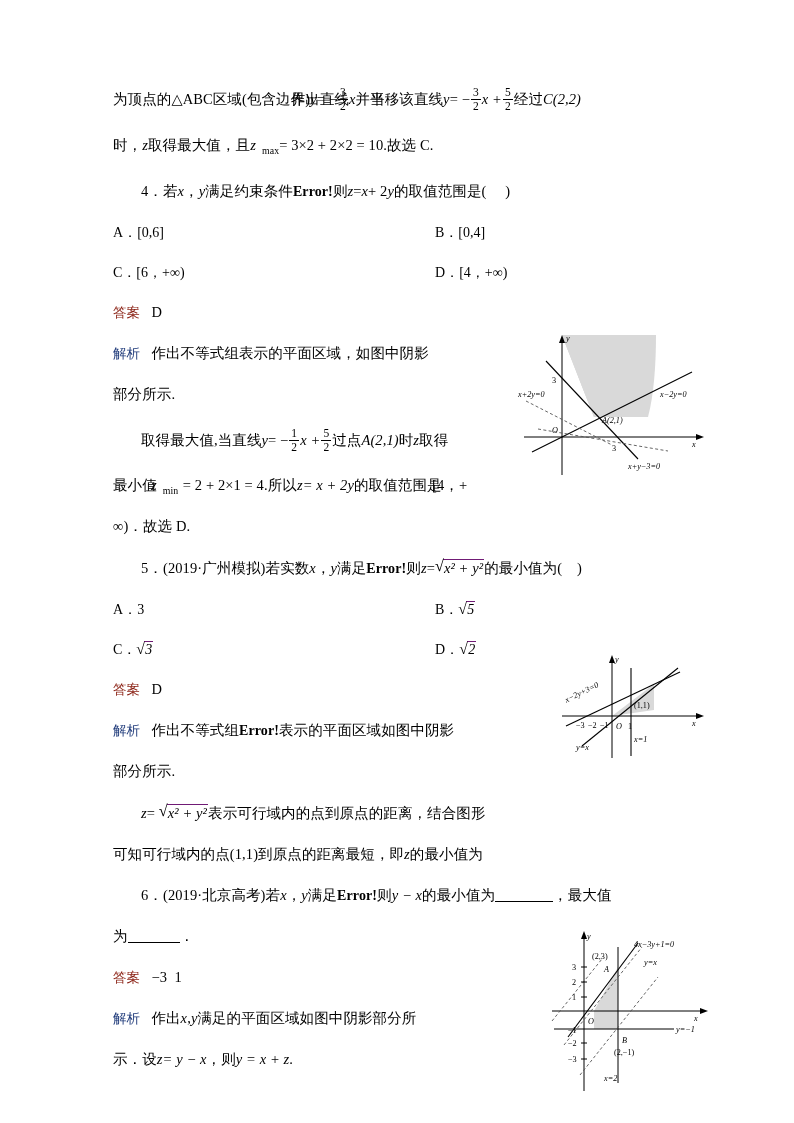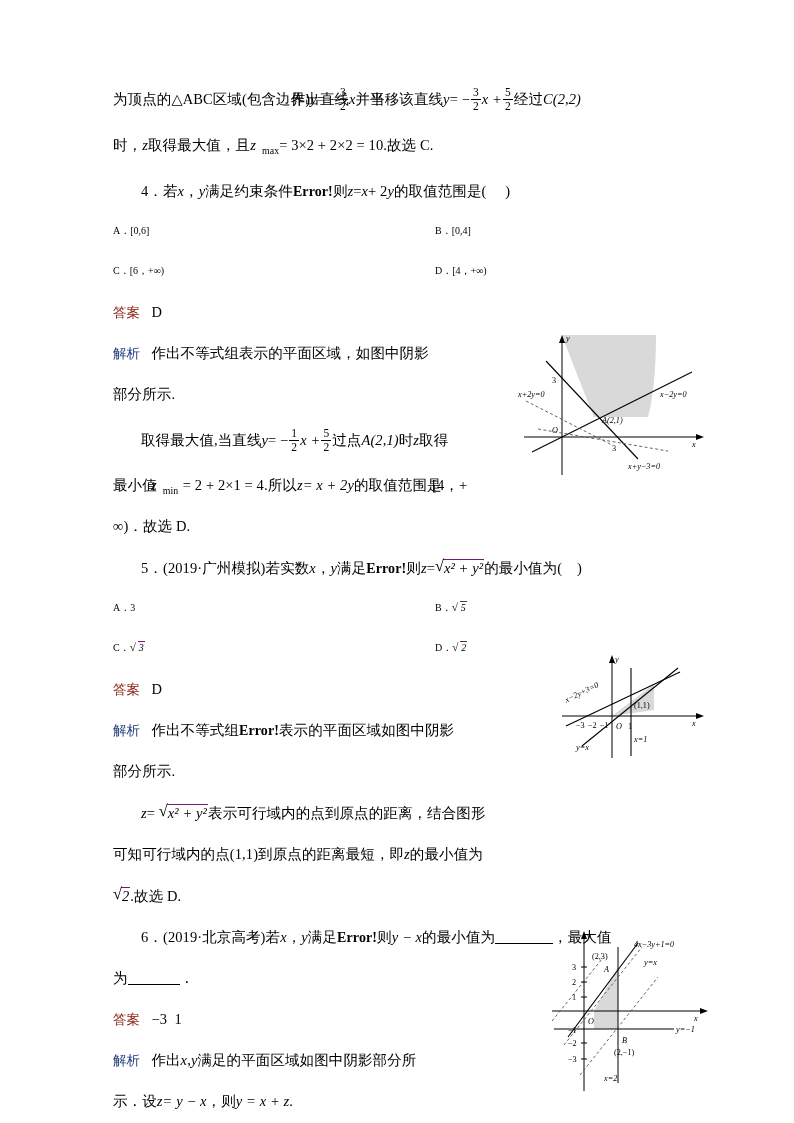--- a/index.html
+++ b/index.html
@@ -98,21 +98,21 @@
   .blank {
     display: inline-block;
     border-bottom: 1px solid #000;
     vertical-align: -2px;
   }
   .blank.w1 { width: 58px; }
   .blank.w2 { width: 52px; }
 
   .choice-row {
     position: relative;
-    font-size: 10px;
+    font-size: 14px;
     margin-bottom: 22px;
     height: 18px;
     margin-top: 19px;
   }
   .choice-a { position: absolute; left: 0; }
   .choice-b { position: absolute; left: 322px; }
 
   .overlap-wrap { position: relative; display: inline-block; }
   .overlap-wrap .over {
     position: absolute;
@@ -220,23 +220,20 @@
   </div>
 
   <div class="line indent">
     <span class="mi">z</span><span class="mn">=</span>&nbsp;<span class="sqrt"><span class="rad">x² + y²</span></span><span>表示可行域内的点到原点的距离，结合图形</span>
   </div>
 
   <div class="line">
     <span>可知可行域内的点(1,1)到原点的距离最短，即</span><span class="mi">z</span><span>的最小值为</span>
   </div>
 
-  <div class="line">
-    <span class="sqrt"><span class="rad">2</span></span><span>.故选 D.</span>
-  </div>
 
   <div class="line indent tight">
     <span>6．</span><span>(2019·北京高考)</span><span>若</span><span class="mi">x</span><span>，</span><span class="mi">y</span><span>满足</span><span class="bold-err">Error!</span><span>则</span><span class="mi">y − x</span><span>的最小值为</span><span class="blank w1"></span><span>，最大值</span>
   </div>
 
   <div class="line">
     <span>为</span><span class="blank w2"></span><span>．</span>
   </div>
 
   <div class="line">

